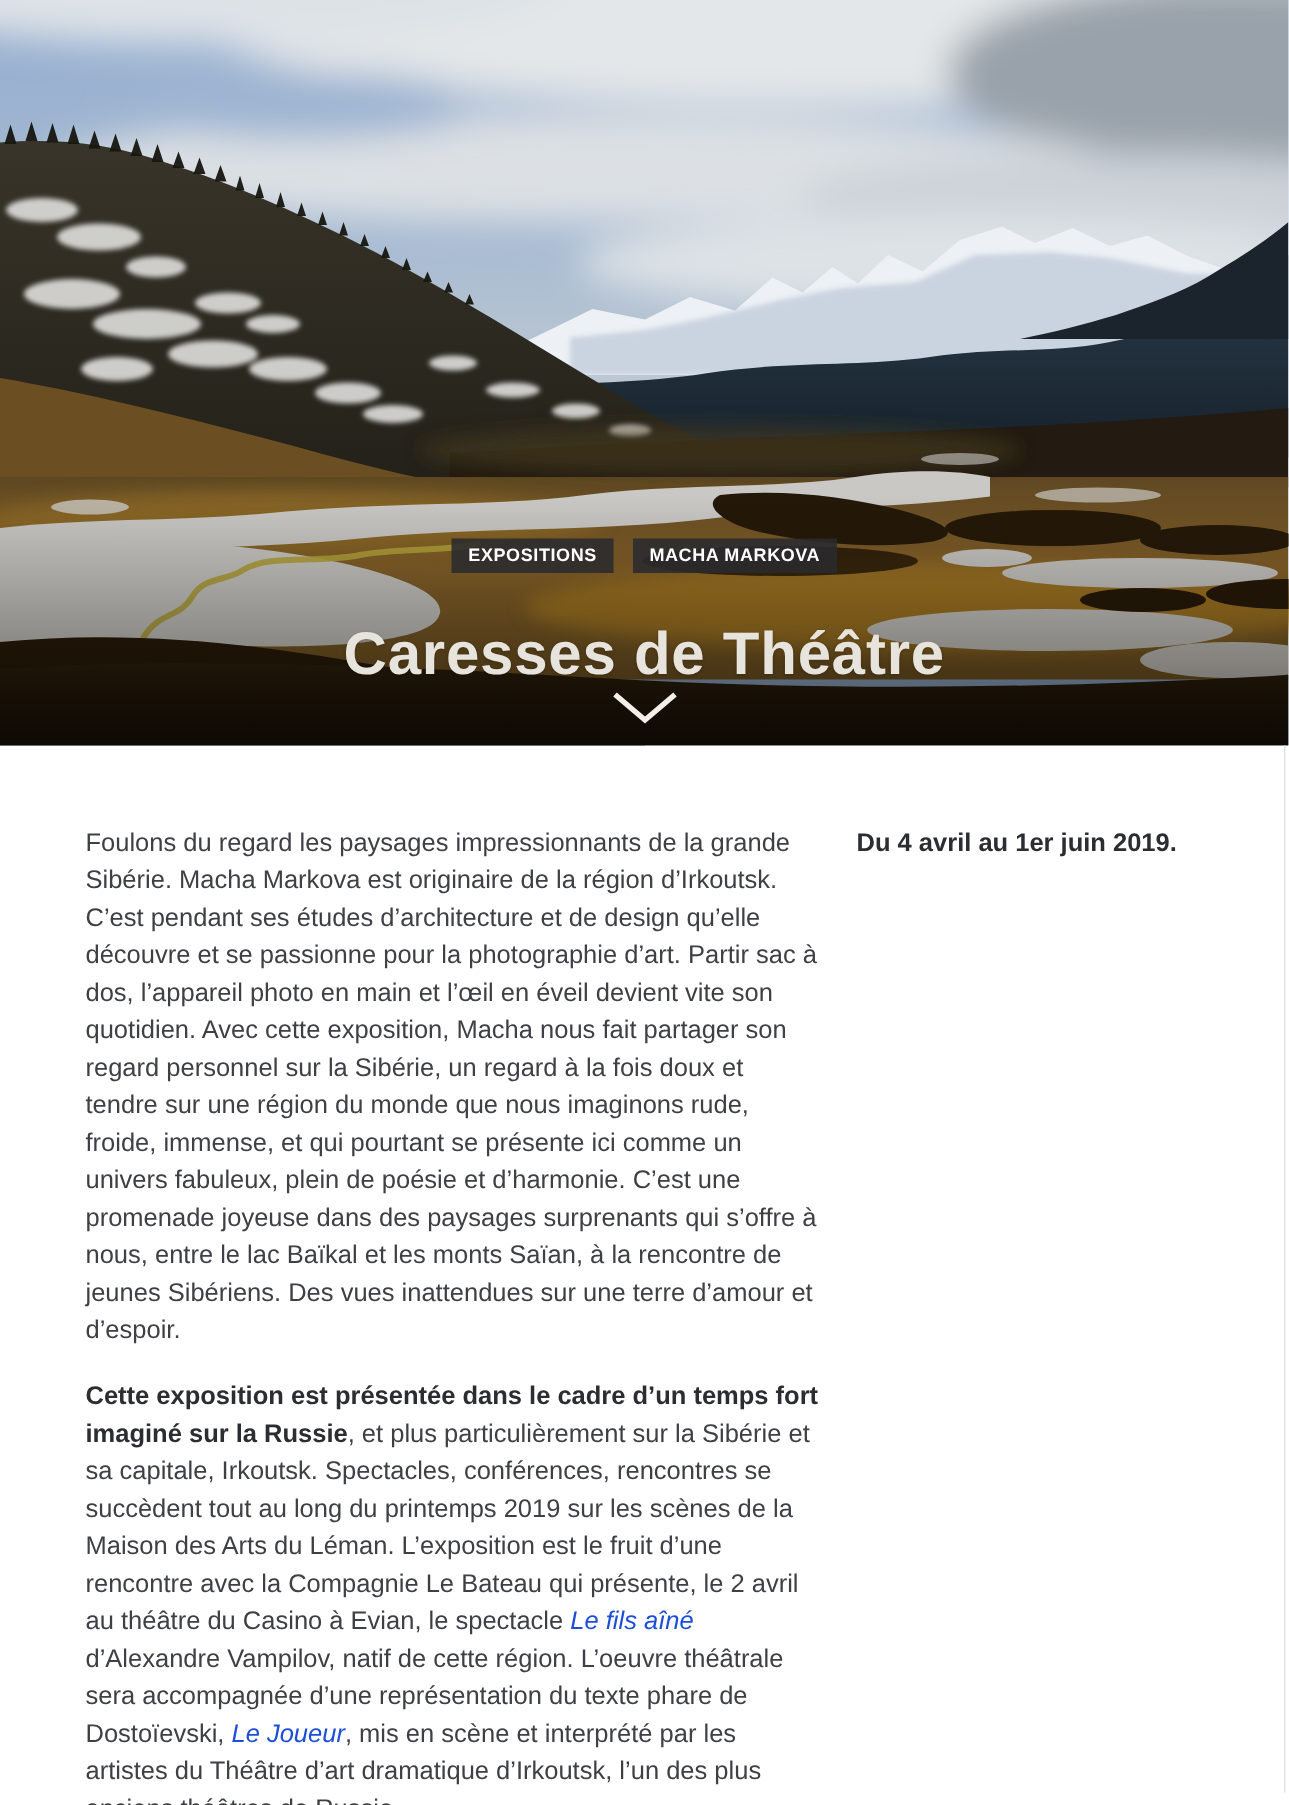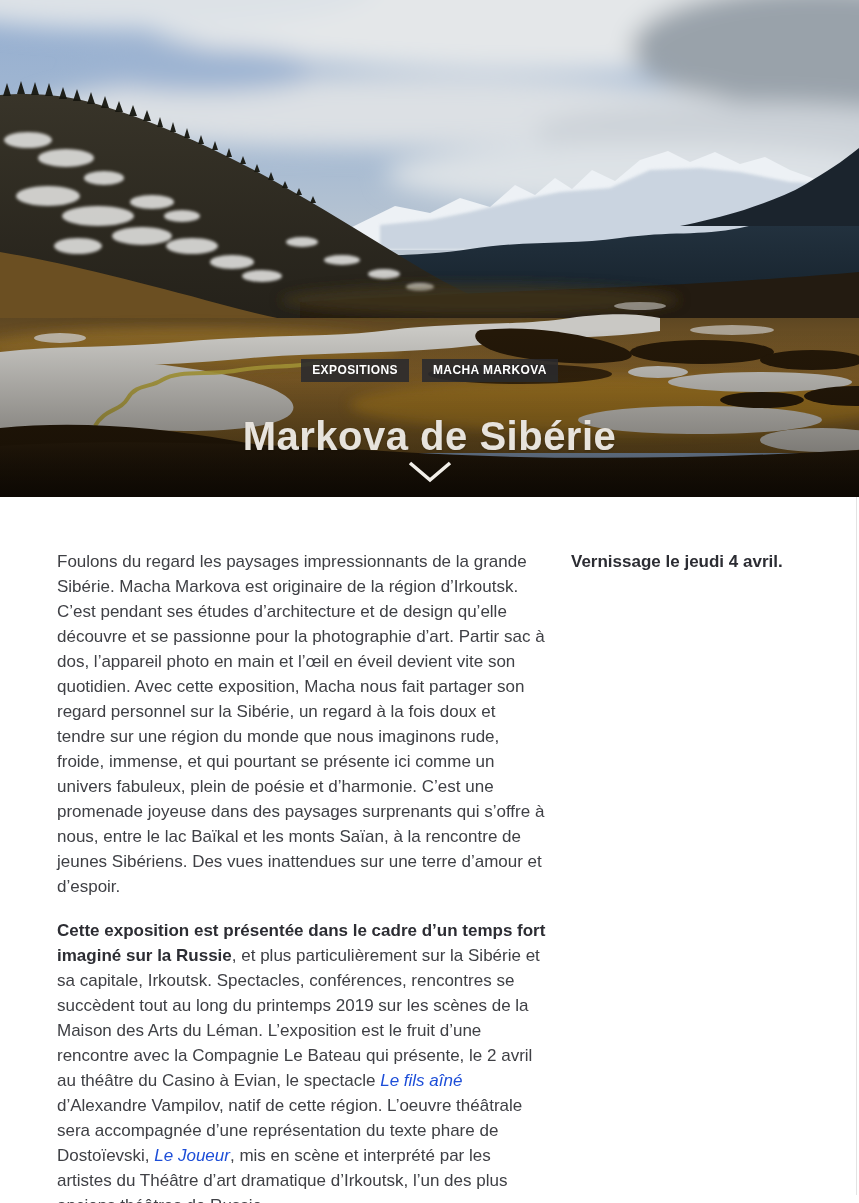--- a/index.html
+++ b/index.html
@@ -228,35 +228,35 @@
     <path fill="url(#fgG)" d="M0,446 C120,438 260,444 400,452 C550,461 700,459 859,450 L859,497 L0,497 Z"></path>
 
     <rect x="0" y="330" width="859" height="167" fill="url(#shadeG)"></rect>
   </svg>
 
   <div class="hero-overlay">
     <div class="hero-tags">
       <span class="hero-tag">EXPOSITIONS</span>
       <span class="hero-tag">MACHA MARKOVA</span>
     </div>
-    <h1 class="hero-title">Markova de Sibérie</h1>
+    <h1 class="hero-title">Caresses de Théâtre</h1>
     <svg class="hero-chevron" viewBox="0 0 46 26" aria-hidden="true">
       <path d="M3,3 L23,20 L43,3" fill="none" stroke="#f2efe9" stroke-width="3.6"></path>
     </svg>
   </div>
 </div>
 
 <div class="content">
 
   <div class="article">
     <p>Foulons du regard les paysages impressionnants de la grande Sibérie. Macha Markova est originaire de la région d’Irkoutsk. C’est pendant ses études d’architecture et de design qu’elle découvre et se passionne pour la photographie d’art. Partir sac à dos, l’appareil photo en main et l’œil en éveil devient vite son quotidien. Avec cette exposition, Macha nous fait partager son regard personnel sur la Sibérie, un regard à la fois doux et tendre sur une région du monde que nous imaginons rude, froide, immense, et qui pourtant se présente ici comme un univers fabuleux, plein de poésie et d’harmonie. C’est une promenade joyeuse dans des paysages surprenants qui s’offre à nous, entre le lac Baïkal et les monts Saïan, à la rencontre de jeunes Sibériens. Des vues inattendues sur une terre d’amour et d’espoir.</p>
     <p>
       <span class="lead-bold">Cette exposition est présentée dans le cadre d’un temps fort imaginé sur la Russie</span><span>, et plus particulièrement sur la Sibérie et sa capitale, Irkoutsk. Spectacles, conférences, rencontres se succèdent tout au long du printemps 2019 sur les scènes de la Maison des Arts du Léman. L’exposition est le fruit d’une rencontre avec la Compagnie Le Bateau qui présente, le 2 avril au théâtre du Casino à Evian, le spectacle </span><a class="inline-link">Le fils aîné</a><span> d’Alexandre Vampilov, natif de cette région. L’oeuvre théâtrale sera accompagnée d’une représentation du texte phare de Dostoïevski, </span><a class="inline-link">Le Joueur</a><span>, mis en scène et interprété par les artistes du Théâtre d’art dramatique d’Irkoutsk, l’un des plus anciens théâtres de Russie.</span>
     </p>
   </div>
 
   <div class="aside">
-    <div>Vernissage le jeudi 4 avril.</div>
+    <div>Du 4 avril au 1er juin 2019.</div>
   </div>
 
 </div>
 
 <div class="edge-line"></div>
 
 </body></html>

